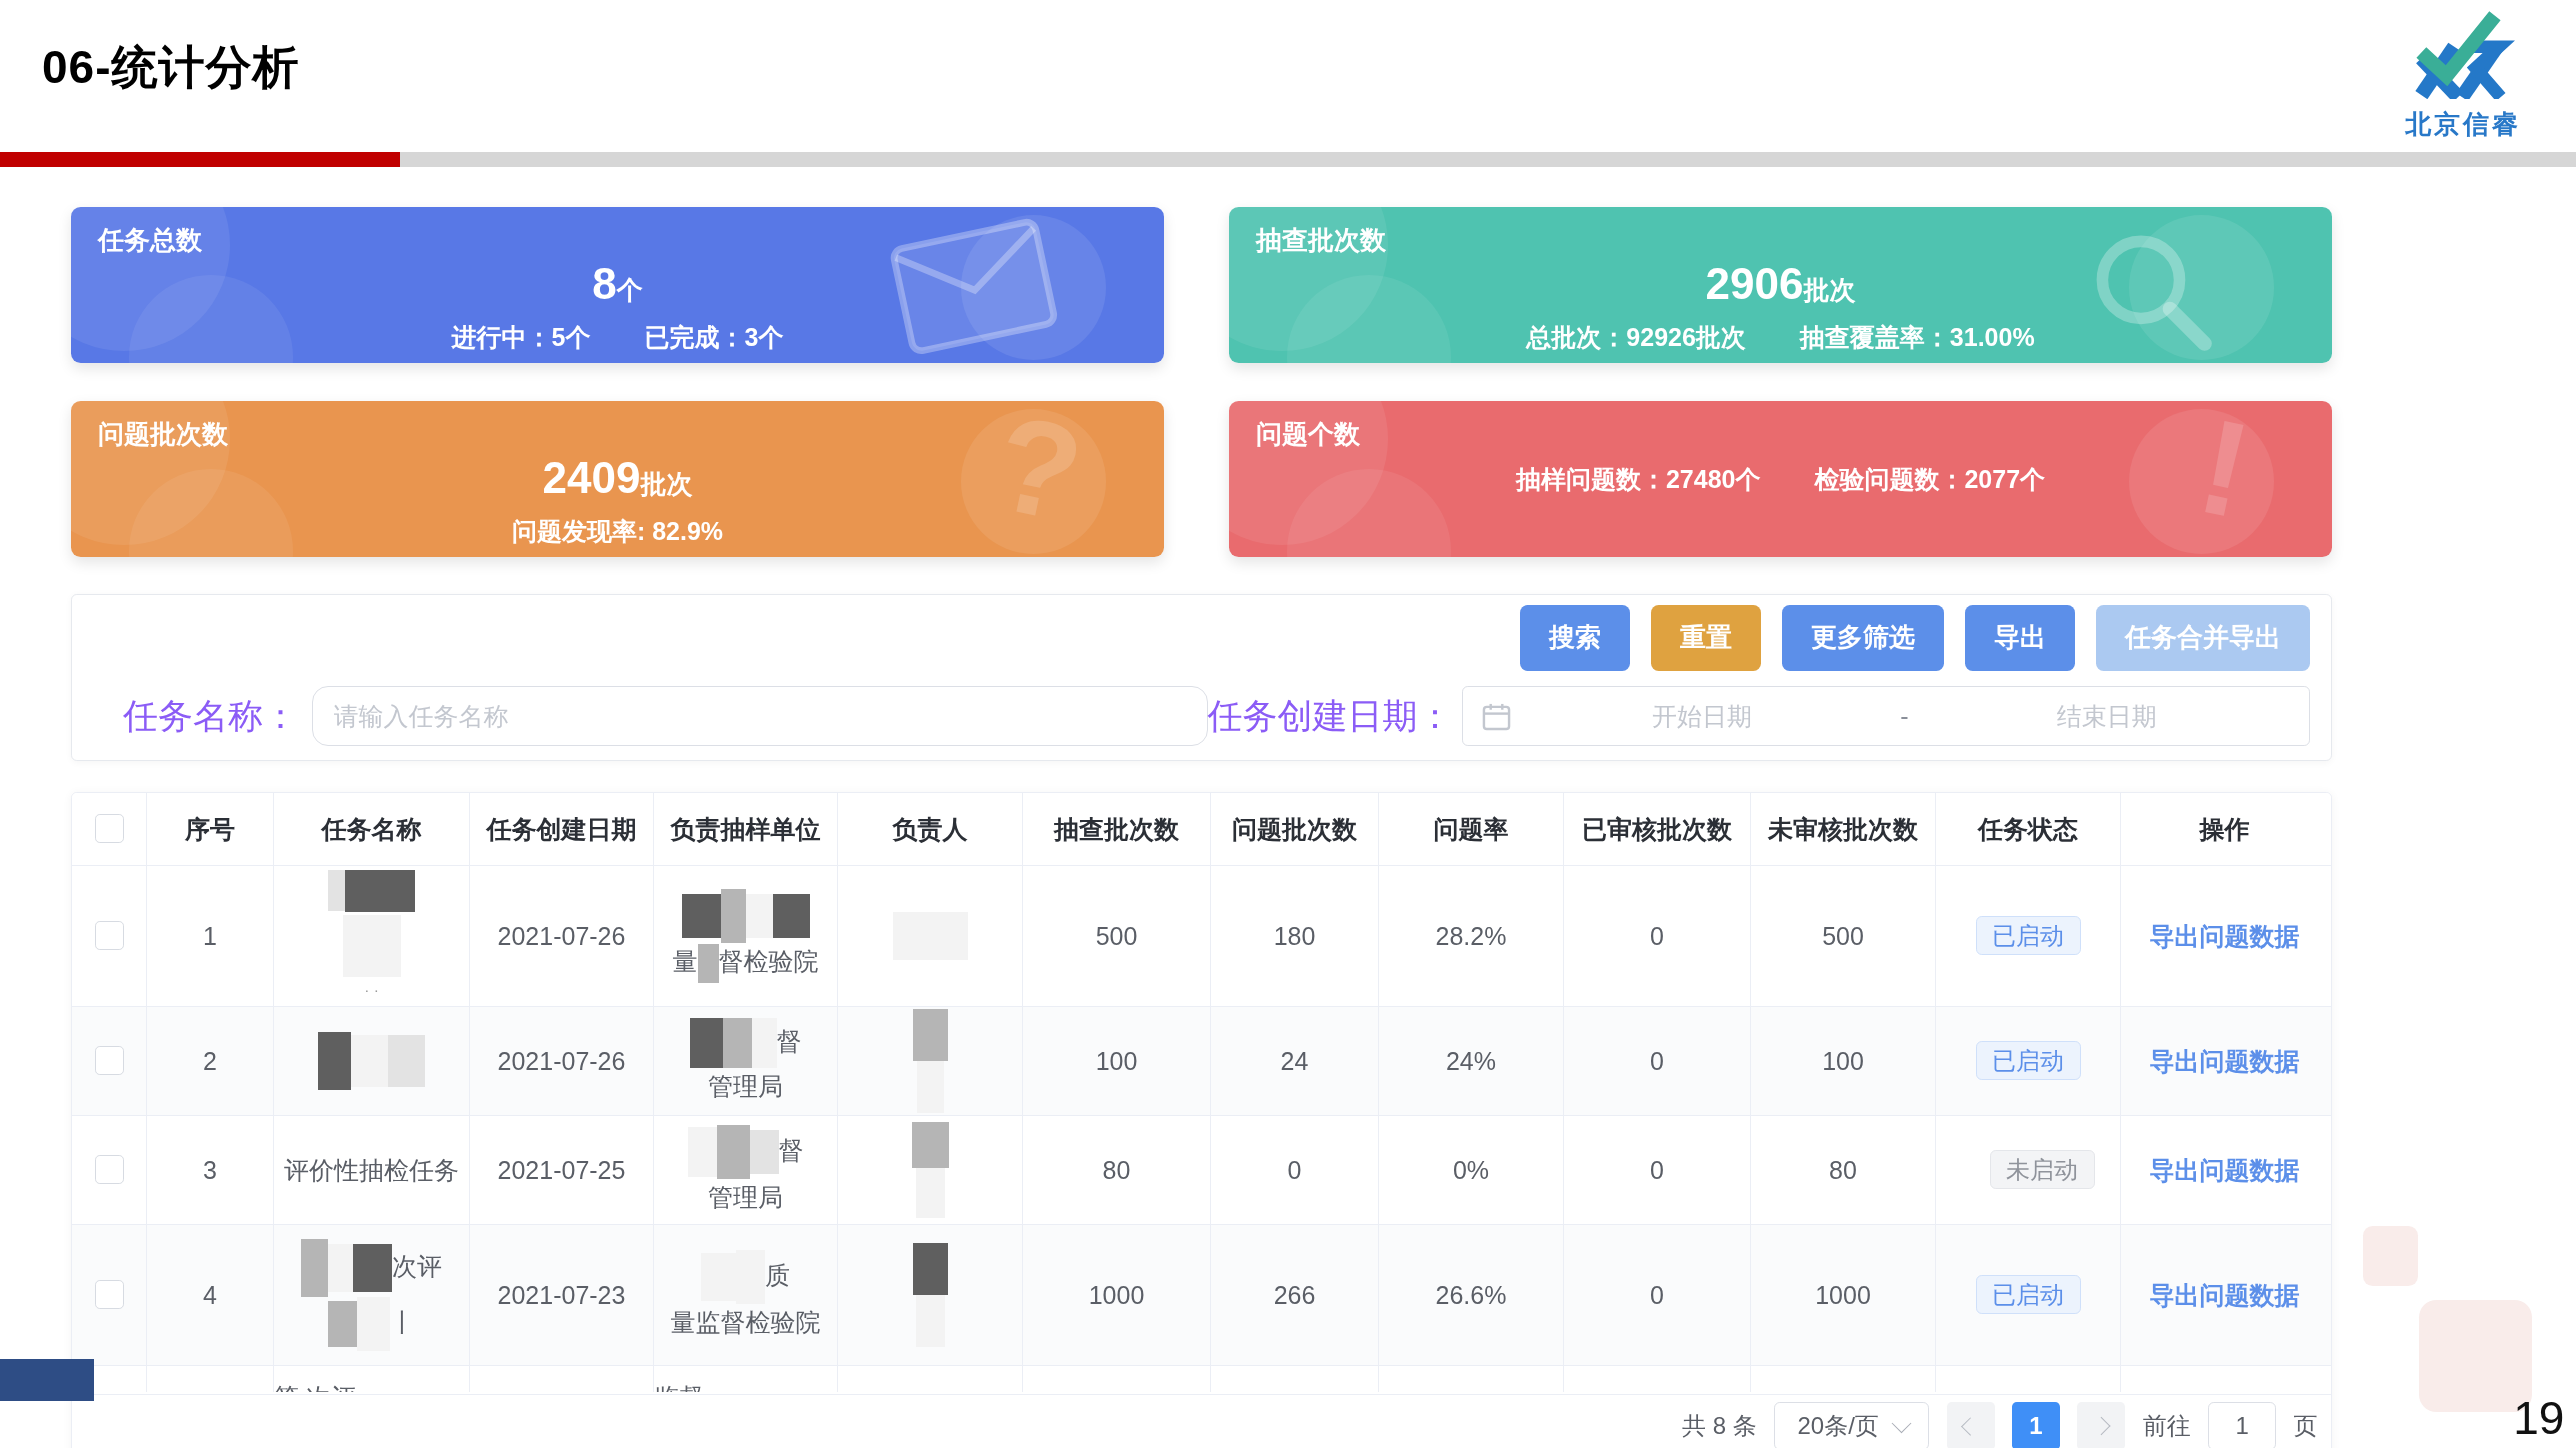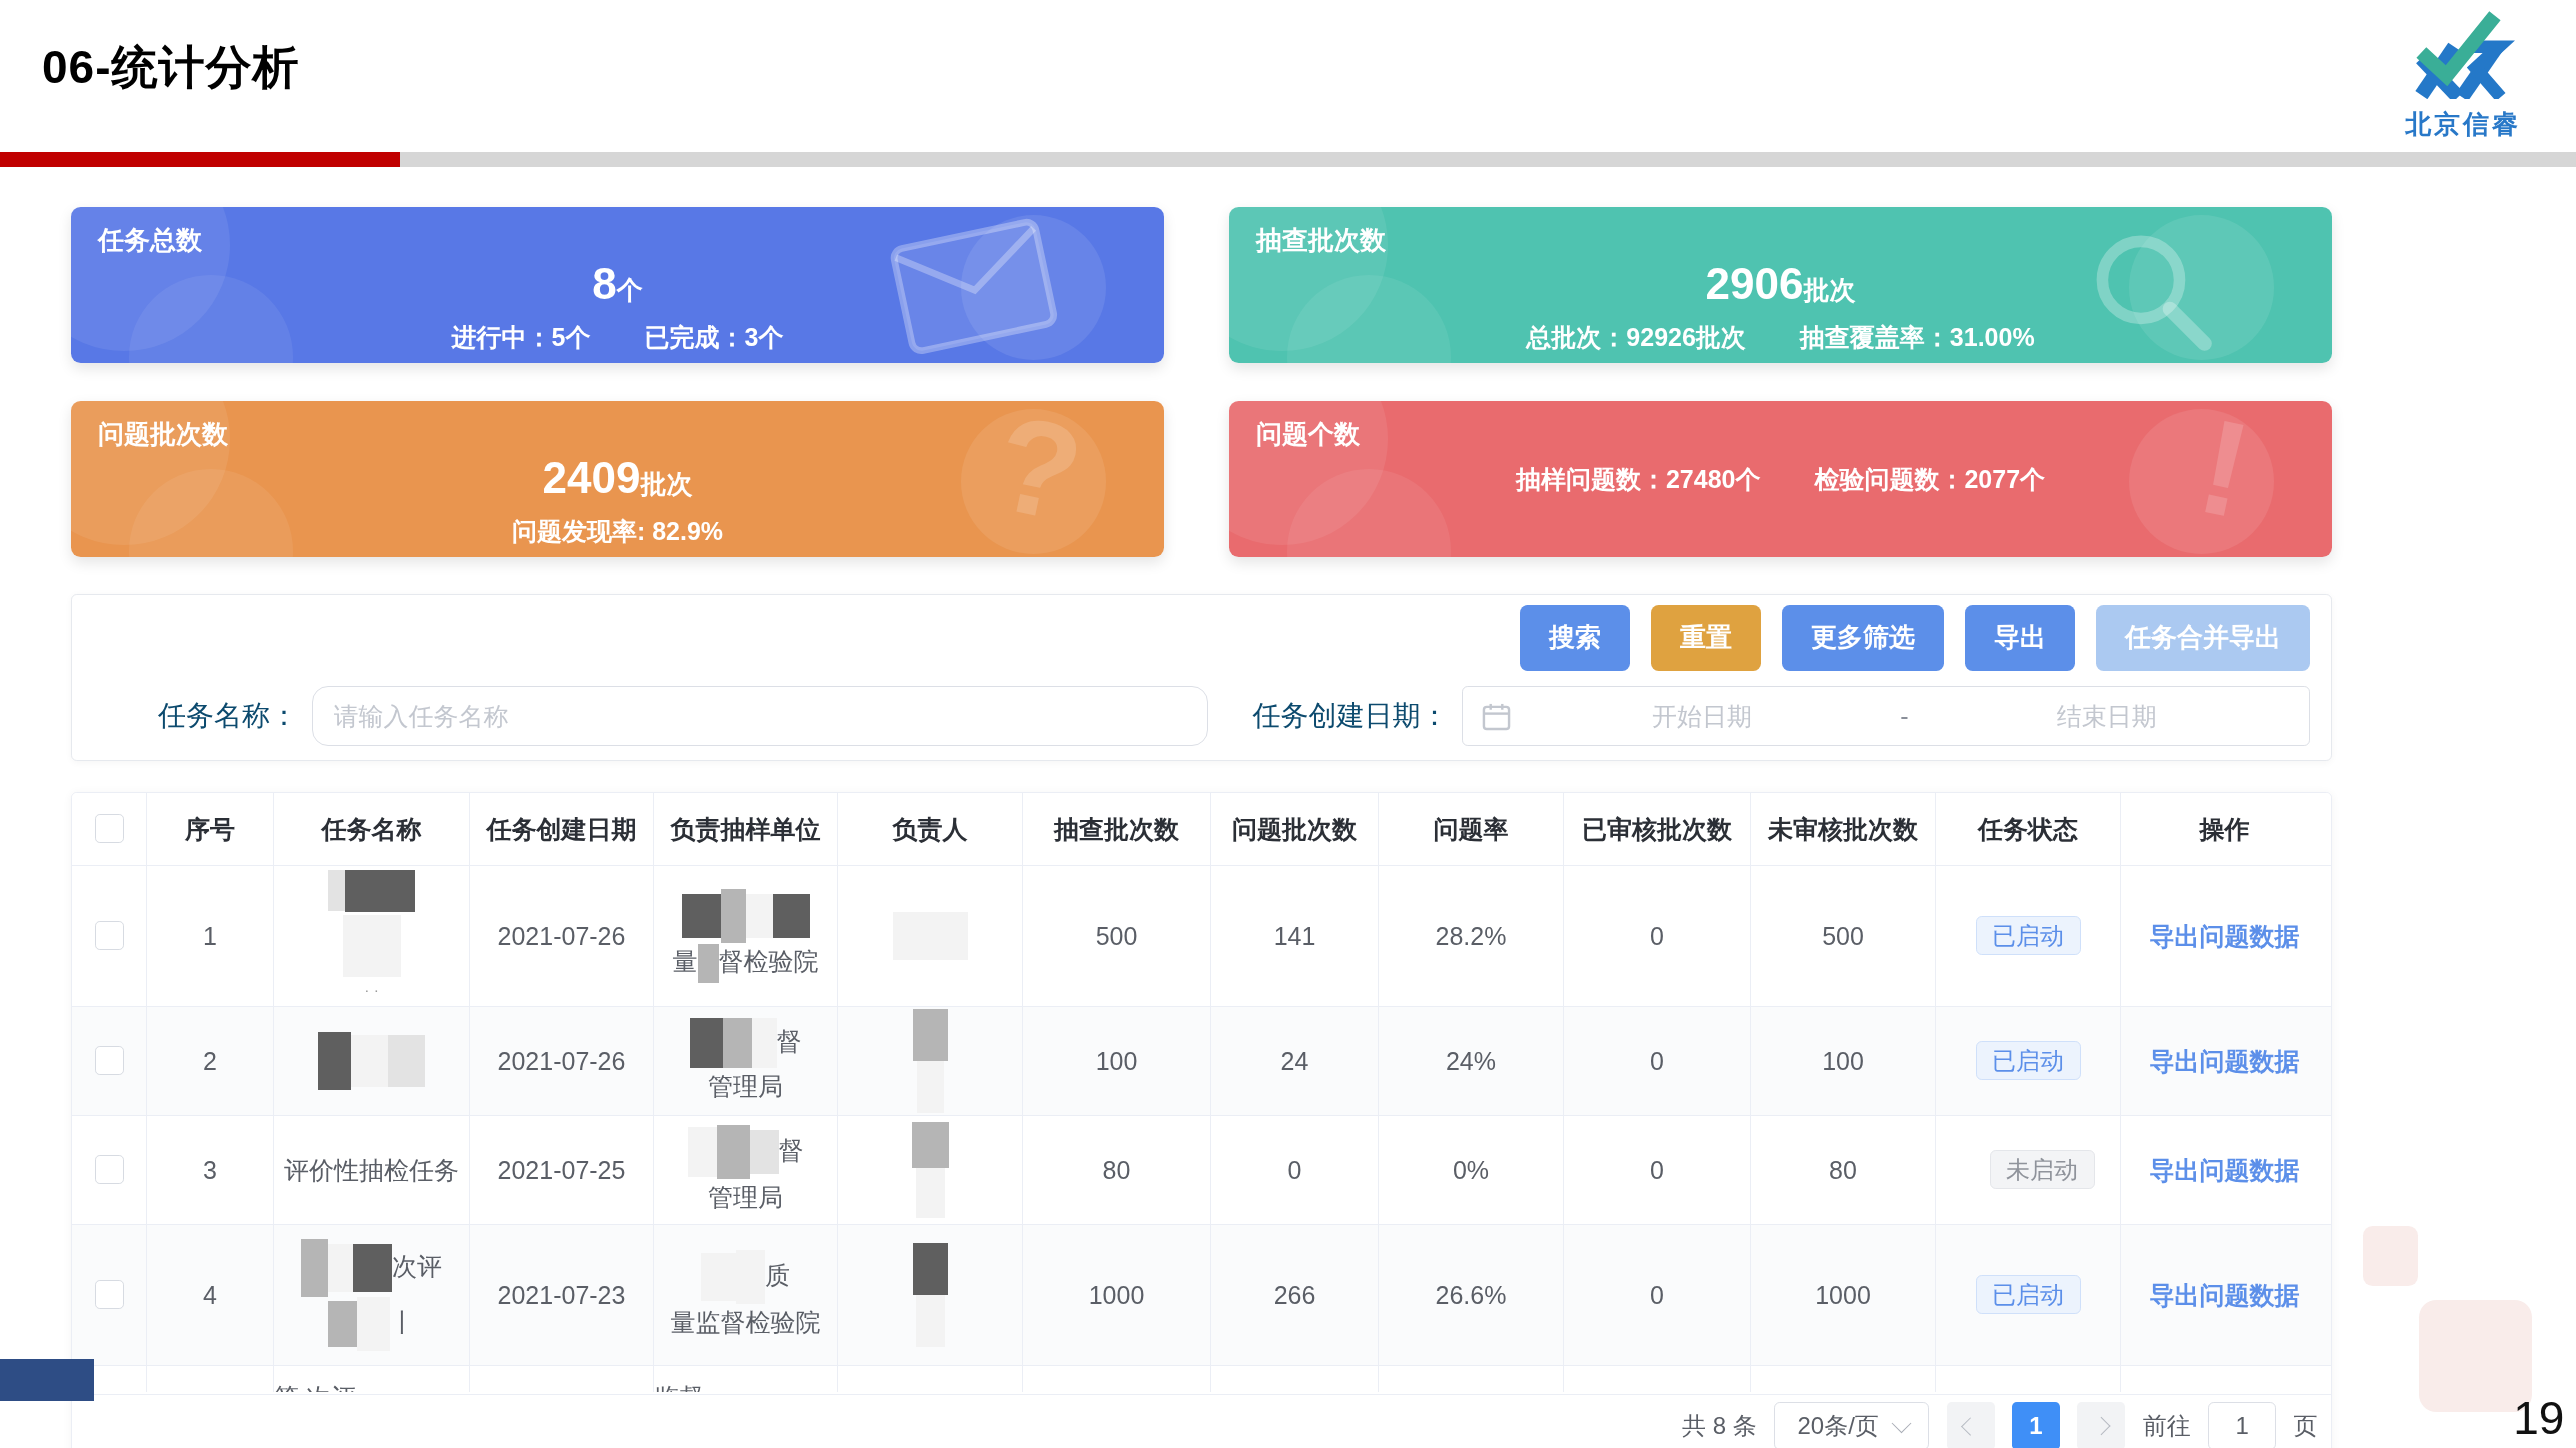--- a/index.html
+++ b/index.html
@@ -36,21 +36,21 @@
   
   .filter-panel { margin-top:37px; border:1px solid #E6E9EE; border-radius:5.8px; background:#fff;
                   padding:9.7px 21px 13.5px 21px; box-shadow:0 1.9px 7.7px rgba(0,0,0,.04); }
   .btn-row { display:flex; justify-content:flex-end; gap:21px; }
   .btn { height:66px; padding:0 29px; border:none; border-radius:7.7px; color:#fff; font-size:26px; font-weight:bold;
          font-family:Liberation Serif, serif; display:flex; align-items:center; cursor:pointer; }
   .btn-primary { background:#5C8FE9; }
   .btn-warning { background:#DFA240; }
   .btn-disabled { background:#ABC9F1; cursor:not-allowed; }
   .form-row { display:flex; align-items:center; margin-top:15.5px; }
-  .form-label { font-size:28px; color:#0c4a6e; white-space:nowrap; }
+  .form-label { font-size:35px; color:#8b5cf6; white-space:nowrap; }
   .lbl1 { width:205px; text-align:right; }
   .lbl2 { width:241px; text-align:right; }
   .text-input { width:896px; height:60px; border:1px solid #DCDFE6; border-radius:16px; padding:0 21px;
                 font-size:25px; color:#303133; font-family:inherit; outline:none; }
   .text-input::placeholder { color:#C3C7CF; }
   .date-box { flex:1; height:60px; border:1px solid #DCDFE6; border-radius:5.8px; display:flex; align-items:center;
               padding:0 19.3px; color:#C3C7CF; font-size:25px; cursor:pointer; }
   .date-box .ph { flex:1; text-align:center; }
   .date-box .sep { width:39px; text-align:center; color:#8a8f99; }
   .cal-icon { width:29px; height:29px; margin-right:7.7px; flex:none; }
@@ -247,21 +247,21 @@
           </div>
           <div class="cell">2021-07-26</div>
           <div class="cell">
             <span class="unit-line"><span class="blk b-dark" style="width:39px;height:44px;"></span><span class="blk b-mid" style="width:25px;height:54px;"></span><span class="blk b-xlight" style="width:27px;height:44px;"></span><span class="blk b-dark" style="width:37px;height:44px;"></span></span>
             <span class="unit-line"><span>量</span><span class="blk b-mid" style="width:21px;height:39px;"></span><span>督检验院</span></span>
           </div>
           <div class="cell">
               <span class="blk b-xlight" style="width:75px;height:48px;"></span>
             </div>
           <div class="cell">500</div>
-          <div class="cell">141</div>
+          <div class="cell">180</div>
           <div class="cell">28.2%</div>
           <div class="cell">0</div>
           <div class="cell">500</div>
           <div class="cell">
               <span class="tag tag-started">已启动</span>
             </div>
           <div class="cell">
               <a class="link">导出问题数据</a>
             </div>
         </div>

